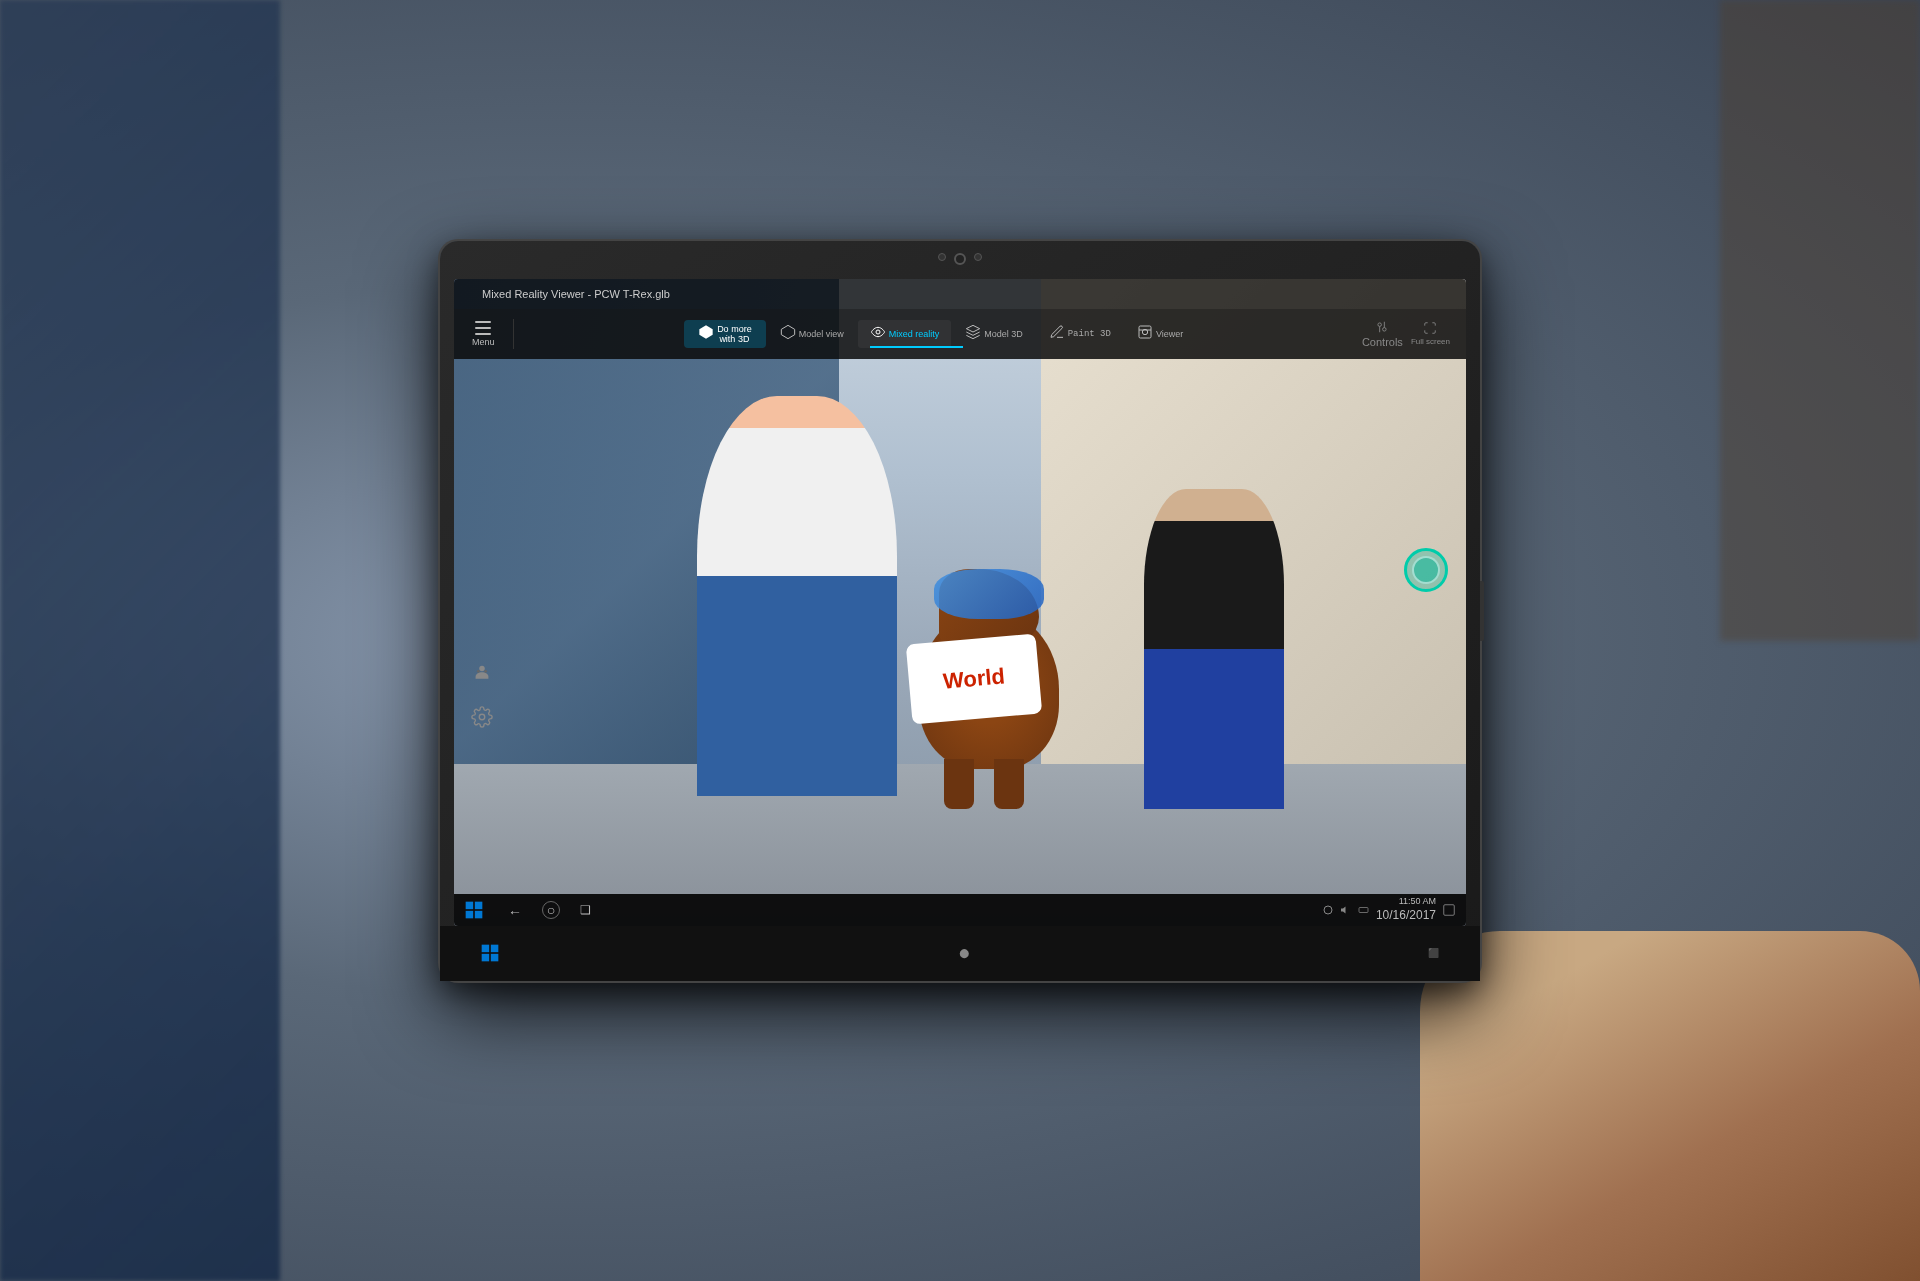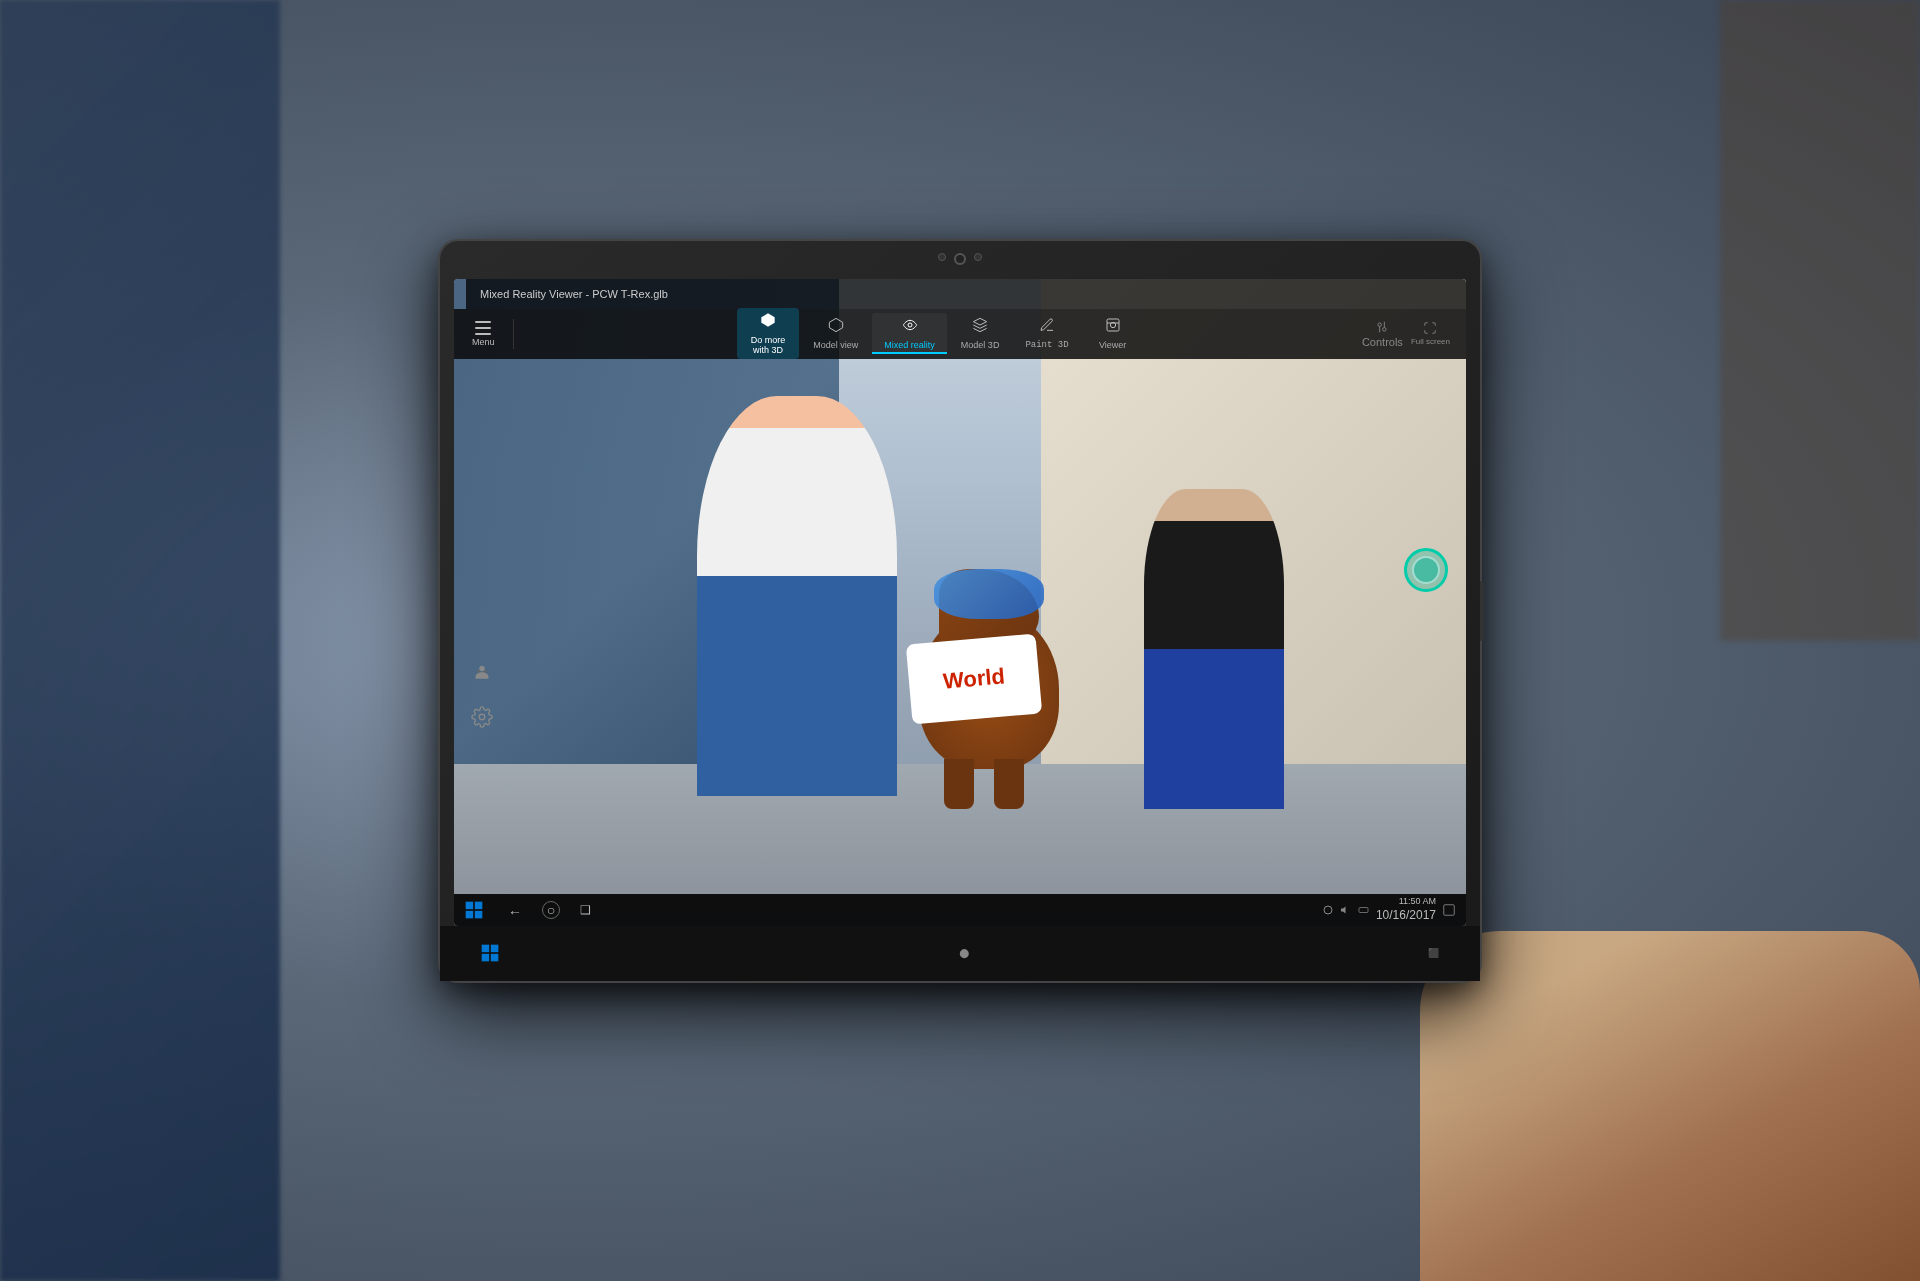--- a/index.html
+++ b/index.html
@@ -221,22 +221,21 @@
     
     .title-bar {
       position: absolute;
       top: 0;
       left: 0;
       right: 0;
       height: 30px;
       background: rgba(0,0,0,0.75);
       display: flex;
       align-items: center;
-      padding: 0 14px;
-      margin-left: 12px;
+      padding: 0 28px;
     }
 
     .title-bar-text {
       color: #ccc;
       font-size: 11px;
     }
 
     
     .toolbar {
       position: absolute;
@@ -272,21 +271,21 @@
     .toolbar-items {
       display: flex;
       align-items: center;
       gap: 2px;
       flex: 1;
       justify-content: center;
     }
 
     .toolbar-item {
       display: flex;
-      flex-direction: column;
+      flex-direction: row;
       align-items: center;
       padding: 4px 12px;
       color: #aaa;
       font-size: 9px;
       gap: 3px;
       border-radius: 3px;
       cursor: pointer;
       min-width: 60px;
     }
 

